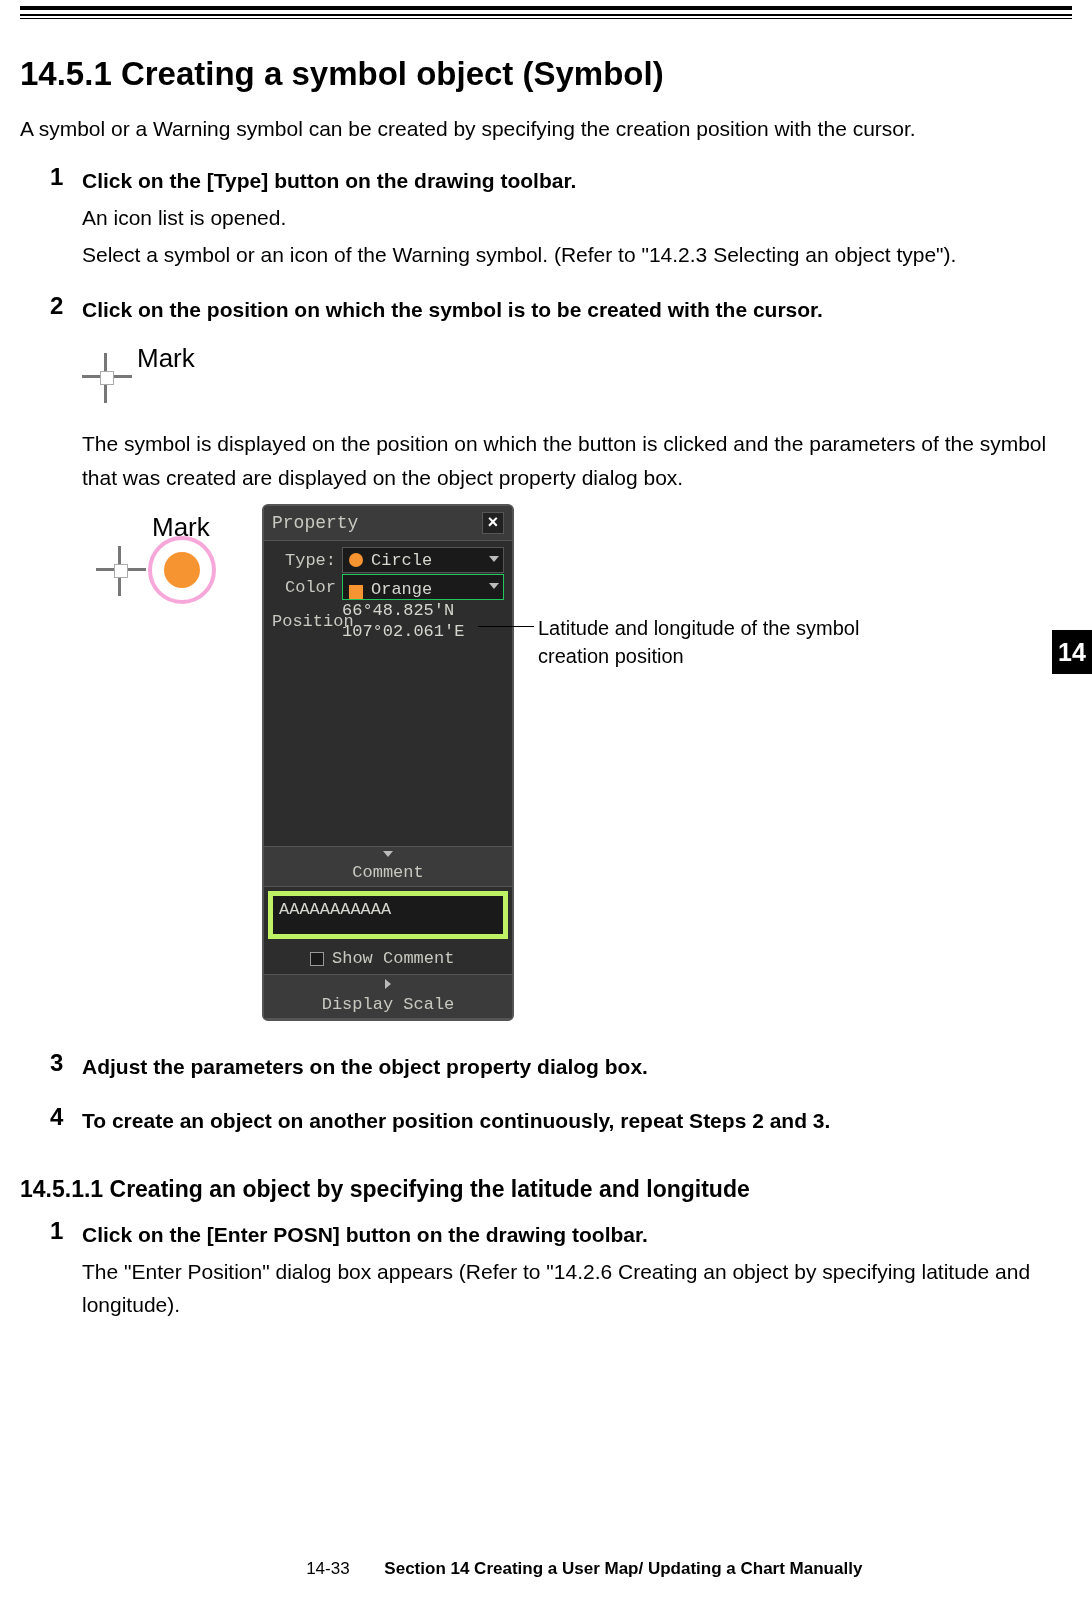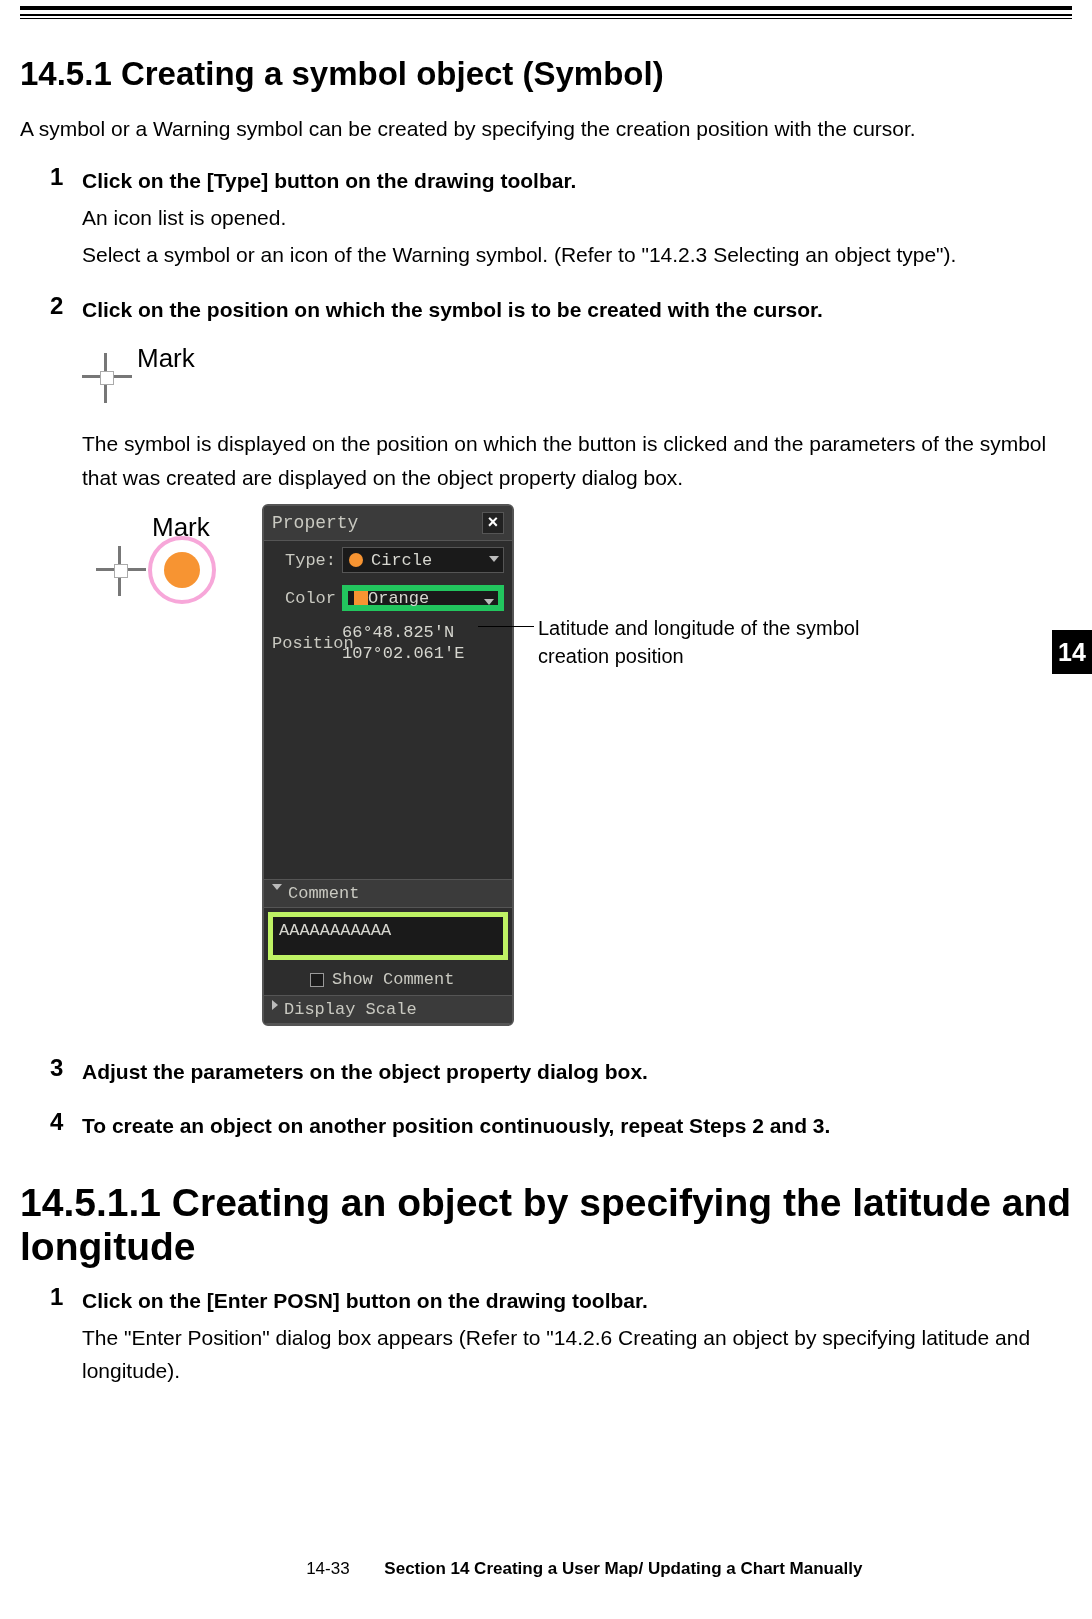--- a/index.html
+++ b/index.html
@@ -159,21 +159,21 @@
     font-size: 18px;
     font-weight: bold;
     border: 1px solid #555;
     cursor: pointer;
   }
   .pd-body { padding: 6px 8px 4px 8px; }
   .pd-row {
     display: flex;
     align-items: center;
     gap: 6px;
-    margin-bottom: 12px;
+    margin-bottom: 1px;
   }
   .pd-row-label {
     width: 64px;
     text-align: right;
     font-size: 17px;
     color: #c9c9c1;
   }
   .pd-type-select {
     flex: 1;
     background: #1a1a1a;
@@ -195,51 +195,54 @@
     right: 4px;
     top: 8px;
     width: 0; height: 0;
     border-left: 5px solid transparent;
     border-right: 5px solid transparent;
     border-top: 6px solid #bbb;
   }
   .pd-color-box {
     flex: 1;
     background: #1a1a1a;
-    border: 6px solid #22c55e;
+    border: 1px solid #22c55e;
     height: 26px;
     display: flex;
-    align-items: center;
+    align-items: flex-end;
     padding: 0 6px;
+    gap: 8px;
     position: relative;
     cursor: pointer;
   }
   .pd-color-swatch {
     width: 14px; height: 14px; background: #f79432;
   }
   .pd-pos-vals {
     flex: 1;
     display: flex;
     flex-direction: column;
     gap: 2px;
   }
   .pd-pos-vals span {
     color: #d6d6cf;
     font-size: 17px;
   }
   .pd-spacer { height: 200px; }
   .pd-section-header {
     background: #3b3b3b;
-    padding: 4px 8px;
+    padding: 4px 20px;
     border-top: 1px solid #555;
     border-bottom: 1px solid #555;
     display: flex;
+    align-items: center;
     gap: 6px;
     cursor: pointer;
     font-size: 17px;
+    flex-direction: column;
   }
   .pd-tri-down {
     width: 0; height: 0;
     border-left: 5px solid transparent;
     border-right: 5px solid transparent;
     border-top: 6px solid #bbb;
   }
   .pd-tri-right {
     width: 0; height: 0;
     border-top: 5px solid transparent;
@@ -296,21 +299,21 @@
     background: #000;
     color: #fff;
     font-size: 25px;
     font-weight: bold;
     display: flex;
     align-items: center;
     justify-content: center;
   }
 
   h2.sub-heading {
-    font-size: 39px;
+    font-size: 23px;
     font-weight: bold;
     margin-top: 40px;
     margin-bottom: 16px;
   }
 
   .footer {
     position: absolute;
     bottom: 40px;
     left: 0;
     width: 100%;

